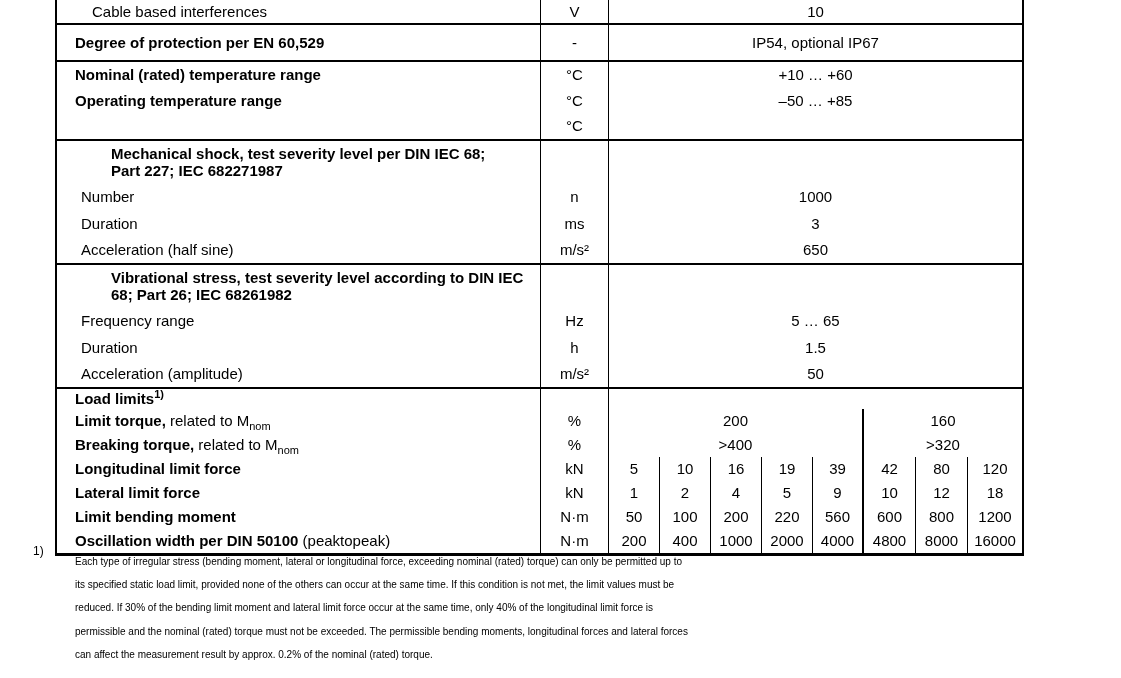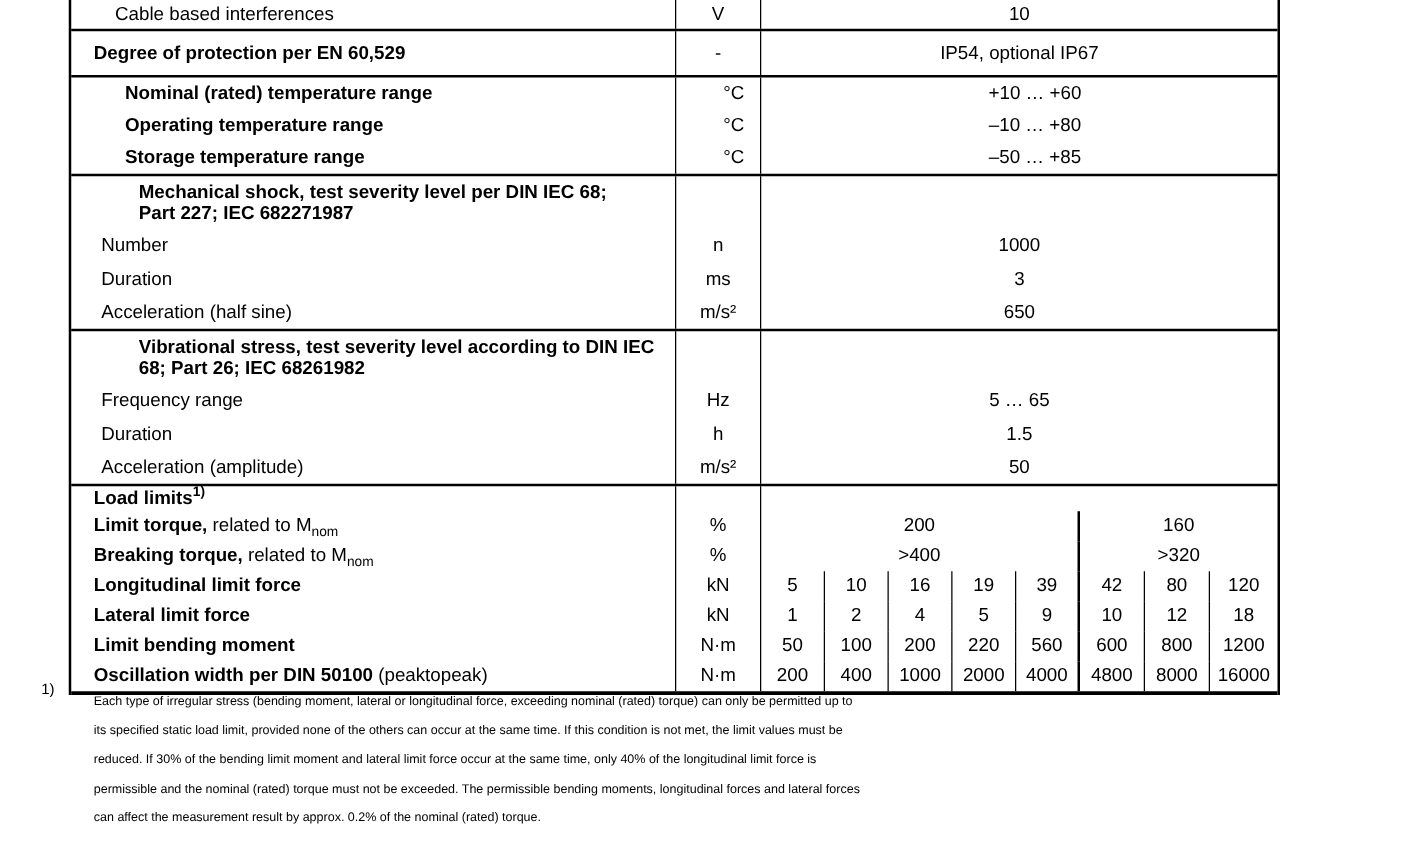--- a/index.html
+++ b/index.html
@@ -11,21 +11,21 @@
     border-left: 2px solid #000; border-right: 2px solid #000;
   }
   .sec { display: flex; border-bottom: 2px solid #000; width: 100%; }
   .sec.last { border-bottom: 3px solid #000; }
   .cp { width: 484px; border-right: 1.5px solid #000; }
   .cu { width: 68px;  border-right: 1.5px solid #000; text-align: center; }
   .cv { flex: 1; text-align: center; }
 
   .line { display: flex; align-items: center; height: 26.3px; }
   .cu .line, .cv .line { justify-content: center; }
-  .h23 { height: 23px; } .h22 { height: 35px; } .h25 { height: 25.6px; padding-left: 25px; }
+  .h23 { height: 23px; } .h22 { height: 35px; } .h25 { height: 25.6px; }
 
   .lbl-bold { font-weight: bold; padding-left: 18px; }
   .lbl-mid  { padding-left: 35px; }
   .lbl-sub  { padding-left: 24px; }
 
   .hdr { height: 43px; padding: 4px 12px 0 18px; font-weight: bold; line-height: 17px; margin-left: 36px; }
   .hdr-sp { height: 43px; }
 
   sup { font-size: 11px; vertical-align: super; line-height: 0; }
   sub { font-size: 11px; vertical-align: sub;   line-height: 0; }
@@ -83,32 +83,28 @@
   </div>
 
   <div class="sec">
     <div class="cp">
       <div class="line h25">
           <span class="lbl-bold">Nominal (rated) temperature range</span>
         </div>
       <div class="line h25">
           <span class="lbl-bold">Operating temperature range</span>
         </div>
-      <div class="line h25">
-          <span class="lbl-bold">Storage temperature range</span>
-        </div>
     </div>
     <div class="cu">
       <div class="line h25">°C</div>
       <div class="line h25">°C</div>
       <div class="line h25">°C</div>
     </div>
     <div class="cv">
       <div class="line h25">+10 … +60</div>
-      <div class="line h25">–10 … +80</div>
       <div class="line h25">–50 … +85</div>
     </div>
   </div>
 
   <div class="sec">
     <div class="cp">
       <div class="hdr">
         <div>Mechanical shock, test severity level per DIN IEC 68;</div>
         <div>Part 227; IEC 682271987</div>
       </div>

